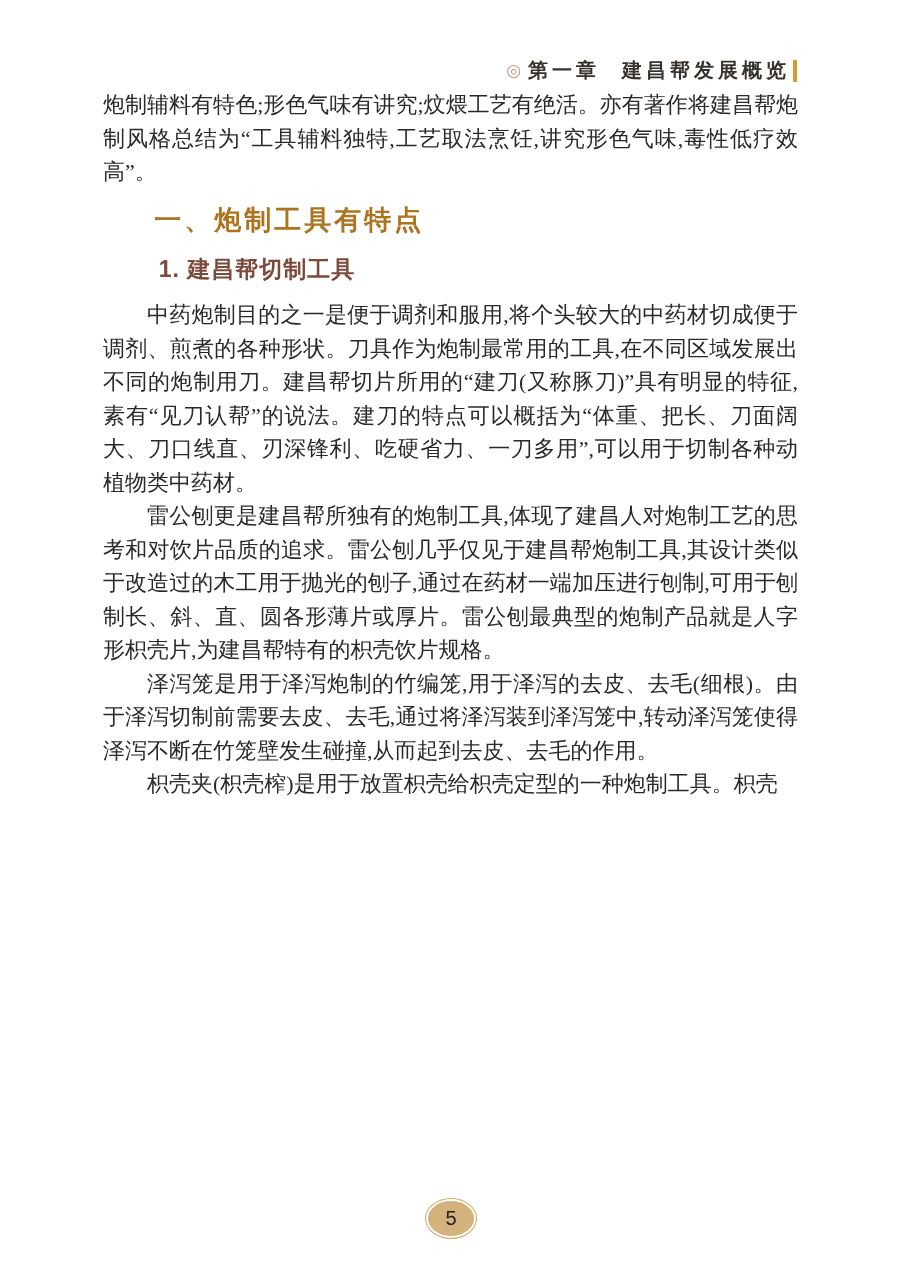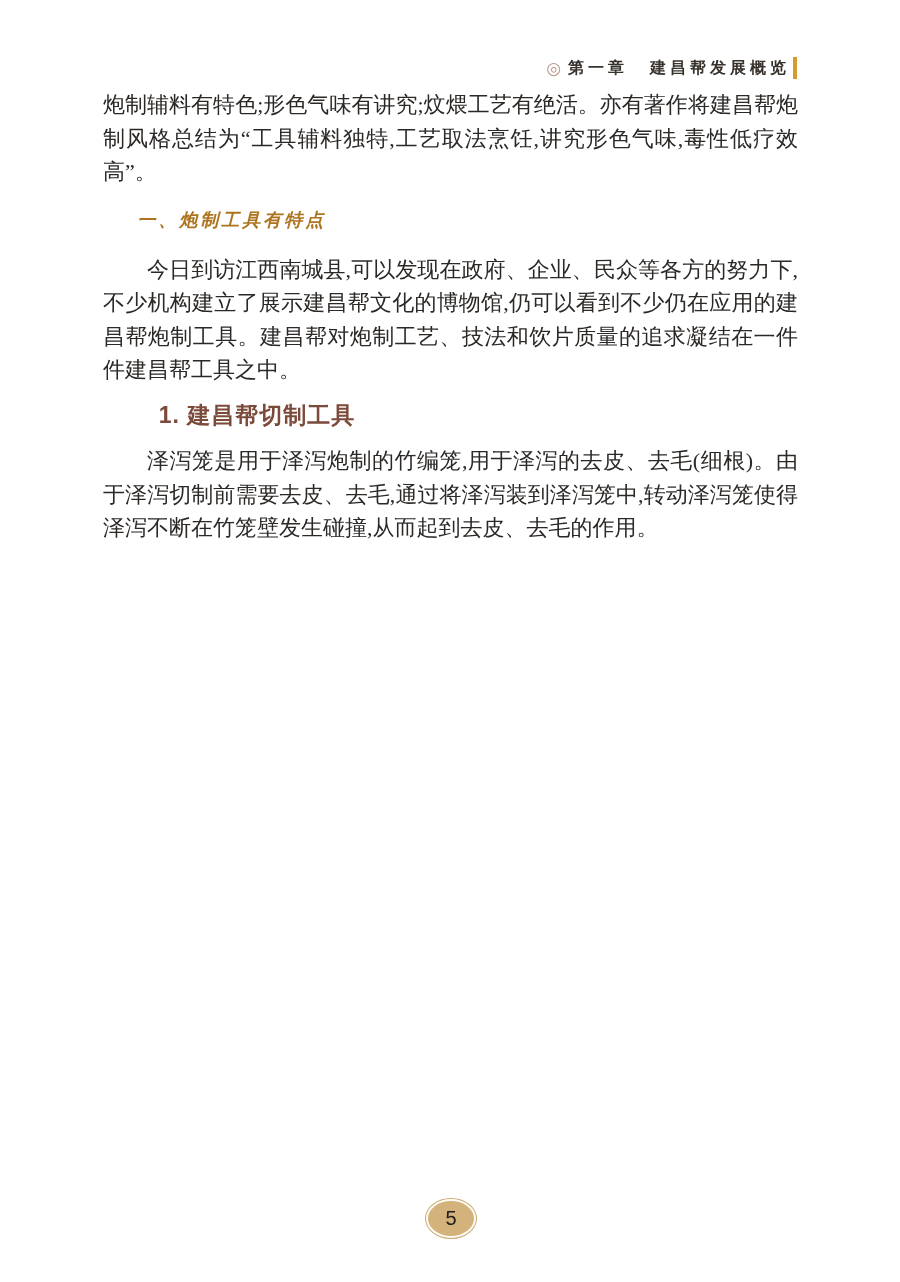--- a/index.html
+++ b/index.html
@@ -23,21 +23,21 @@
     align-items: center;
     color: #38322c;
   }
   .chapter-marker {
     font-size: 17px;
     line-height: 1;
     color: #bd9c8c;
     margin-right: 7px;
   }
   .chapter-label, .chapter-title {
-    font-size: 16px;
+    font-size: 20px;
     font-weight: 600;
     letter-spacing: 4px;
     color: #38322c;
   }
   .chapter-title { margin-left: 22px; }
   .header-accent-bar {
     display: inline-block;
     width: 4px; height: 22px;
     background: #d9992b;
     margin-left: 3px;
@@ -55,28 +55,27 @@
     text-justify: inter-character;
   }
   .page-body p {
     margin: 0;
     text-indent: 2em;
   }
   .page-body p.continued { text-indent: 0; }
 
   .section-heading {
     margin: 14px 0 16px 0;
-    font-size: 18px;
+    font-size: 27px;
     line-height: 34px;
     font-weight: bold;
     letter-spacing: 3px;
     color: #ad741f;
     text-indent: 1.9em;
     font-family: "Liberation Serif", "DejaVu Serif", serif;
-    font-style: italic;
   }
   .sub-heading {
     margin: 12px;
     font-size: 23px;
     line-height: 33.5px;
     font-weight: bold;
     color: #7b4a3a;
     text-indent: 1.9em;
     font-family: "Liberation Sans", "DejaVu Sans", sans-serif;
     letter-spacing: 1px;
@@ -116,26 +115,28 @@
     <span class="chapter-label">第一章</span>
     <span class="chapter-title">建昌帮发展概览</span>
     <span class="header-accent-bar"></span>
   </header>
 
   <main class="page-body">
     <p class="continued">炮制辅料有特色;形色气味有讲究;炆煨工艺有绝活。亦有著作将建昌帮炮制风格总结为“工具辅料独特,工艺取法烹饪,讲究形色气味,毒性低疗效高”。</p>
 
     <h2 class="section-heading">一、炮制工具有特点</h2>
 
-    <p>今日到访江西南城县,可以发现在政府、企业、民众等各方的努力下,不少机构建立了展示建昌帮文化的博物馆,仍可以看到不少仍在应用的建昌帮炮制工具。建昌帮对炮制工艺、技法和饮片质量的追求凝结在一件件建昌帮工具之中。</p>
 
     <h3 class="sub-heading">1. 建昌帮切制工具</h3>
+    <p>中药炮制目的之一是便于调剂和服用,将个头较大的中药材切成便于调剂、煎煮的各种形状。刀具作为炮制最常用的工具,在不同区域发展出不同的炮制用刀。建昌帮切片所用的“建刀(又称豚刀)”具有明显的特征,素有“见刀认帮”的说法。建刀的特点可以概括为“体重、把长、刀面阔大、刀口线直、刃深锋利、吃硬省力、一刀多用”,可以用于切制各种动植物类中药材。</p>
+    <p>雷公刨更是建昌帮所独有的炮制工具,体现了建昌人对炮制工艺的思考和对饮片品质的追求。雷公刨几乎仅见于建昌帮炮制工具,其设计类似于改造过的木工用于抛光的刨子,通过在药材一端加压进行刨制,可用于刨制长、斜、直、圆各形薄片或厚片。雷公刨最典型的炮制产品就是人字形枳壳片,为建昌帮特有的枳壳饮片规格。</p>
 
     <p>泽泻笼是用于泽泻炮制的竹编笼,用于泽泻的去皮、去毛(细根)。由于泽泻切制前需要去皮、去毛,通过将泽泻装到泽泻笼中,转动泽泻笼使得泽泻不断在竹笼壁发生碰撞,从而起到去皮、去毛的作用。</p>
 
+    <p>枳壳夹(枳壳榨)是用于放置枳壳给枳壳定型的一种炮制工具。枳壳</p>
   </main>
 
   <footer>
     <div class="page-number-badge">
       <div class="page-number-inner">
         <span>5</span>
       </div>
     </div>
   </footer>
 

